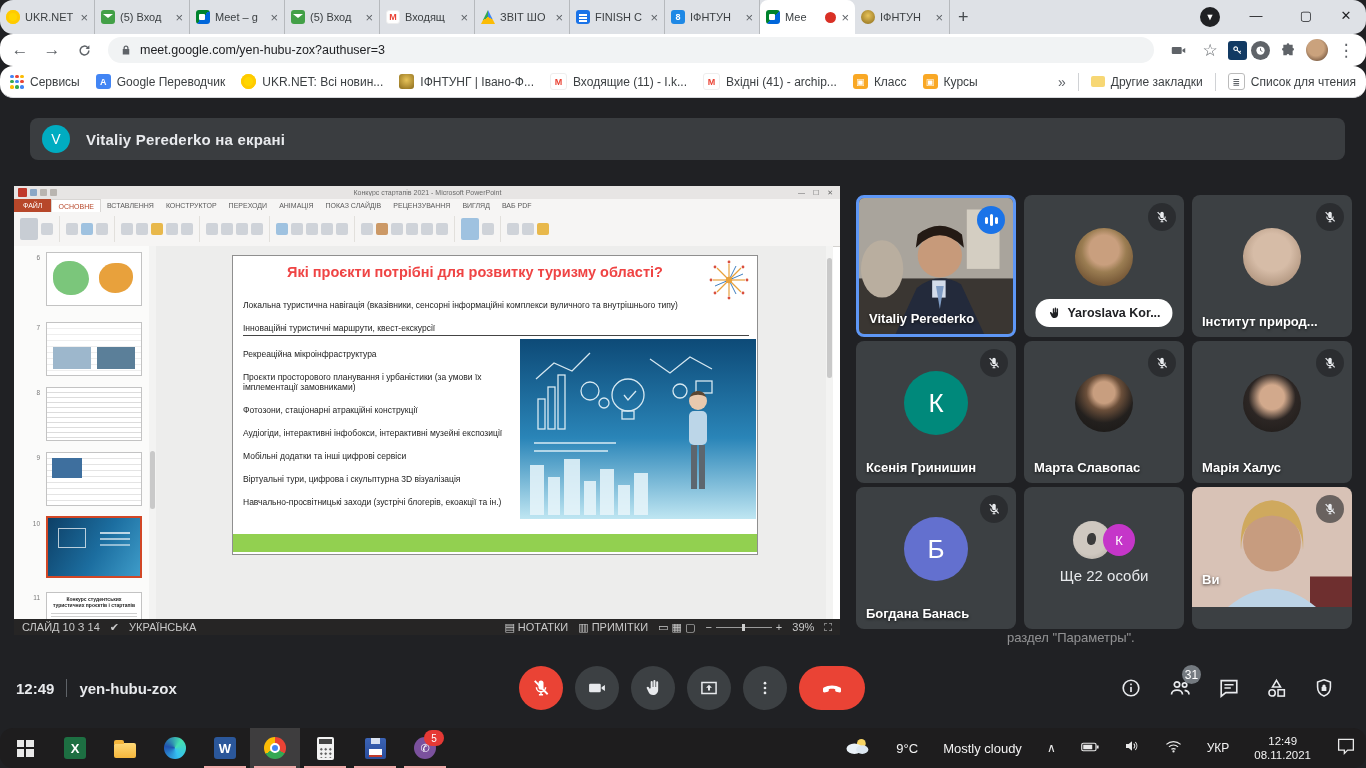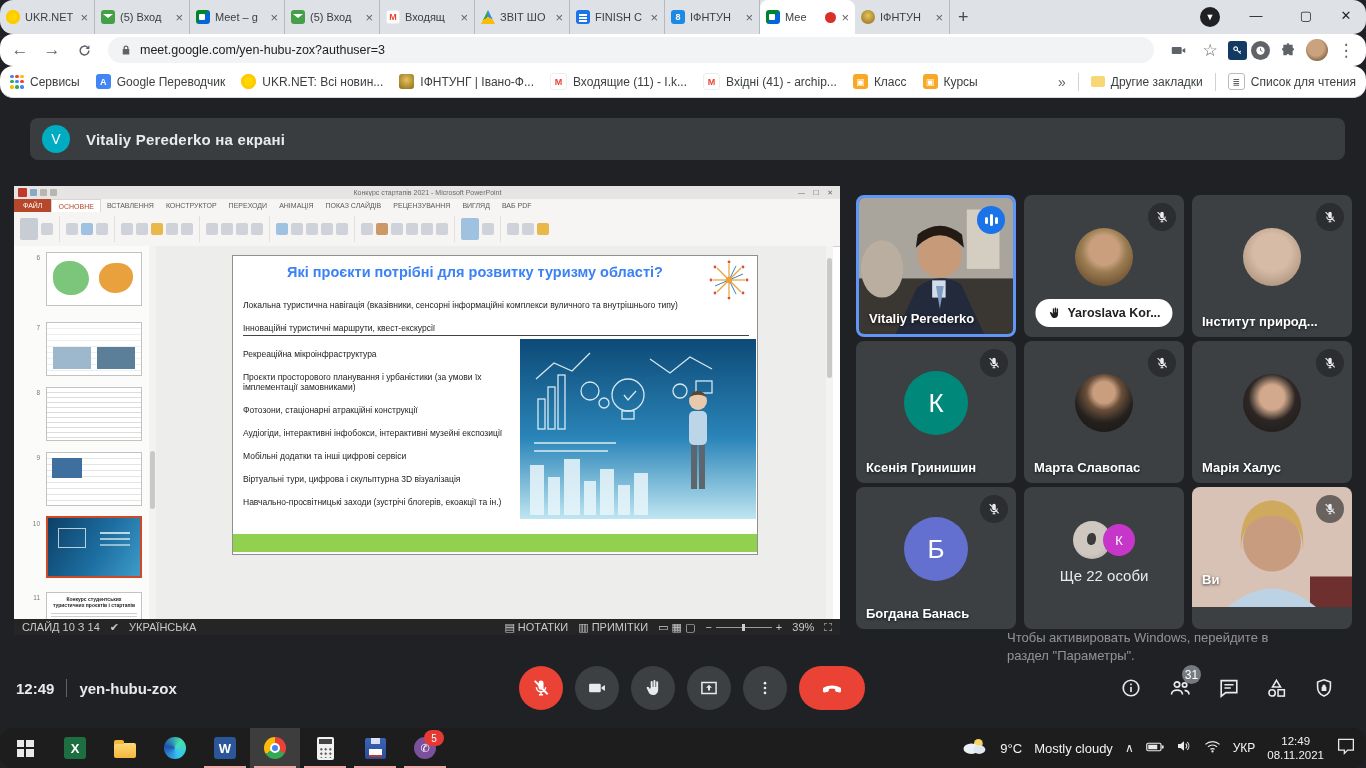--- a/index.html
+++ b/index.html
@@ -120,21 +120,21 @@
   .ta-dark::after{content:"";position:absolute;right:10px;top:14px;width:30px;height:2px;background:rgba(255,255,255,.7);box-shadow:0 6px 0 rgba(255,255,255,.6),0 12px 0 rgba(255,255,255,.5);}
   .ta-last{width:100%;height:100%;padding:3px 4px;box-sizing:border-box;text-align:center;}
   .ta-last .tt{font-size:5px;font-weight:bold;color:#222;line-height:1.25;}
   .ta-last .tl{margin-top:2px;height:14px;background:repeating-linear-gradient(#fff 0 2px,#cfcfcf 2px 3px);}
   .pscroll{position:absolute;right:0;top:0;bottom:0;width:7px;background:#f3f3f2;}
   .pscroll i{position:absolute;left:1px;right:1px;top:55%;height:58px;background:#c9c9c9;border-radius:3px;}
   .slidearea{position:absolute;left:142px;right:7px;top:0;bottom:0;background:#ededec;}
   .vscroll{position:absolute;right:0;top:0;bottom:0;width:7px;background:#f3f3f2;}
   .vscroll i{position:absolute;left:1px;right:1px;top:12px;height:120px;background:#c9c9c9;border-radius:3px;}
   .slide{position:absolute;left:76px;top:9px;width:524px;height:298px;background:#fff;border:1px solid #8f8f8f;box-sizing:content-box;}
-  .s-title{position:absolute;left:20px;right:60px;top:8px;text-align:center;font-size:14.5px;font-weight:bold;color:#3b82f6;}
+  .s-title{position:absolute;left:20px;right:60px;top:8px;text-align:center;font-size:14.5px;font-weight:bold;color:#ef4444;}
   .bullets{position:absolute;left:10px;top:44px;width:506px;font-size:8.5px;color:#1c1c1c;line-height:1.18;}
   .bullets div{margin-bottom:13px;width:276px;}
   .bullets .w-full{width:506px;}
   .bullets .uline{border-bottom:1px solid #444;padding-bottom:2px;}
   .bullets .w-nar{width:250px;}
   .s-img{position:absolute;left:287px;top:83px;width:236px;height:180px;}
   .s-band{position:absolute;left:0;right:0;bottom:2px;height:18px;background:#92d050;}
   .spark{position:absolute;right:6px;top:2px;}
   .ppt-status{position:absolute;left:0;right:0;bottom:0;height:16px;background:#262525;color:#c9c9c9;font-size:11px;
     display:flex;align-items:center;padding:0 8px;gap:10px;box-sizing:border-box;}
@@ -160,21 +160,21 @@
   .calc{width:17px;height:23px;background:#f2f2f2;border-radius:2px;position:relative;}
   .calc::before{content:"";position:absolute;left:2px;top:2px;right:2px;height:5px;background:#444;}
   .calc::after{content:"";position:absolute;left:2px;top:10px;right:2px;bottom:2px;
     background-image:radial-gradient(#555 1px,transparent 1.3px);background-size:4.5px 4.5px;}
   .floppy{width:21px;height:21px;background:linear-gradient(#3b63b5,#2a4d9b);border-radius:2px;position:relative;}
   .floppy::before{content:"";position:absolute;left:6px;top:0;width:9px;height:6px;background:#d9e2f2;}
   .floppy::after{content:"";position:absolute;left:4px;bottom:2px;width:13px;height:8px;background:#fff;border-bottom:2px solid #c0392b;box-sizing:border-box;}
   .viber{width:22px;height:22px;border-radius:50%;background:#7b519d;position:relative;color:#fff;display:flex;align-items:center;justify-content:center;font-size:11px;}
   .vbadge{position:absolute;right:6px;top:2px;min-width:16px;height:16px;border-radius:8px;background:#e53935;color:#fff;font-size:10px;
     display:flex;align-items:center;justify-content:center;padding:0 2px;}
-  .tray{margin-left:auto;display:flex;align-items:center;gap:12px;padding-right:10px;color:#f2f2f2;}
+  .tray{margin-left:auto;display:flex;align-items:center;gap:25px;padding-right:10px;color:#f2f2f2;}
   .tray .txt{font-size:13px;}
   .clock{font-size:11.5px;line-height:1.25;text-align:center;}
   .langlbl{font-size:12px;}
   .chev{font-size:12px;color:#e9e9e9;}
 </style>
 </head>
 <body>
 
 <div class="screen">
 
@@ -677,21 +677,20 @@
       <svg width="14" height="14" viewBox="0 0 24 24">
           <path fill="currentColor" d="M12 14a3 3 0 0 0 3-3V6a3 3 0 0 0-6 0v5a3 3 0 0 0 3 3z"></path>
           <path fill="none" stroke="currentColor" stroke-width="1.8" d="M6.5 11a5.5 5.5 0 0 0 11 0M12 16.5V20M9.5 20h5"></path>
           <line x1="4.5" y1="3.5" x2="20" y2="19.5" stroke="currentColor" stroke-width="2"></line>
         </svg>
     </div>
     <div class="tile-name" style="bottom:42px">Ви</div>
   </div>
 
   <div class="abs watermark">
-    <div class="wm-line">Чтобы активировать Windows, перейдите в</div>
     <div class="wm-line">раздел "Параметры".</div>
   </div>
 
   <div class="abs bb-left">
     <span>12:49</span>
     <span class="bb-div"></span>
     <span>yen-hubu-zox</span>
   </div>
 
   <div class="abs controls">

